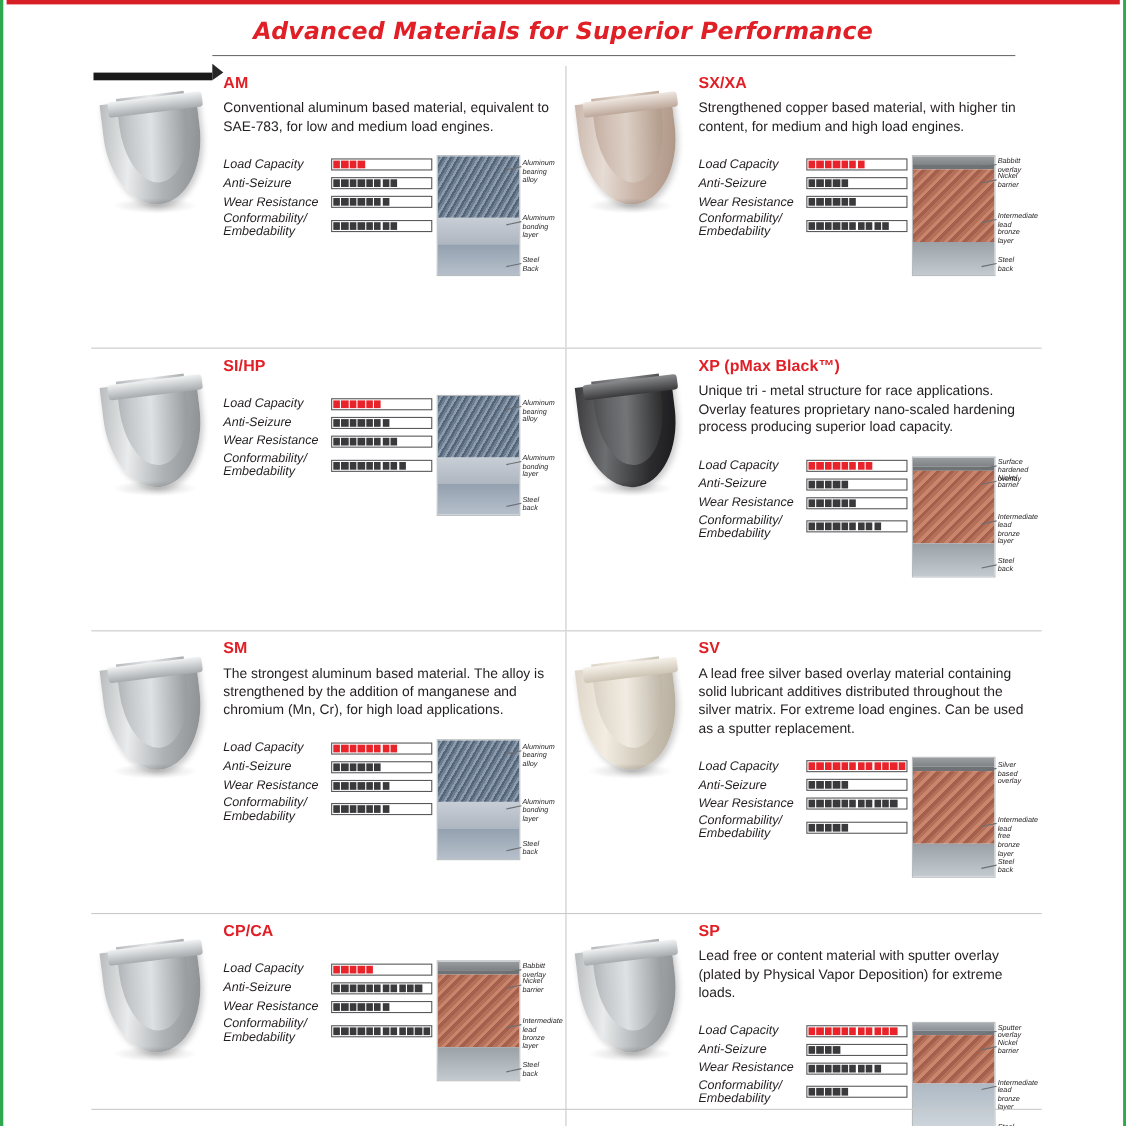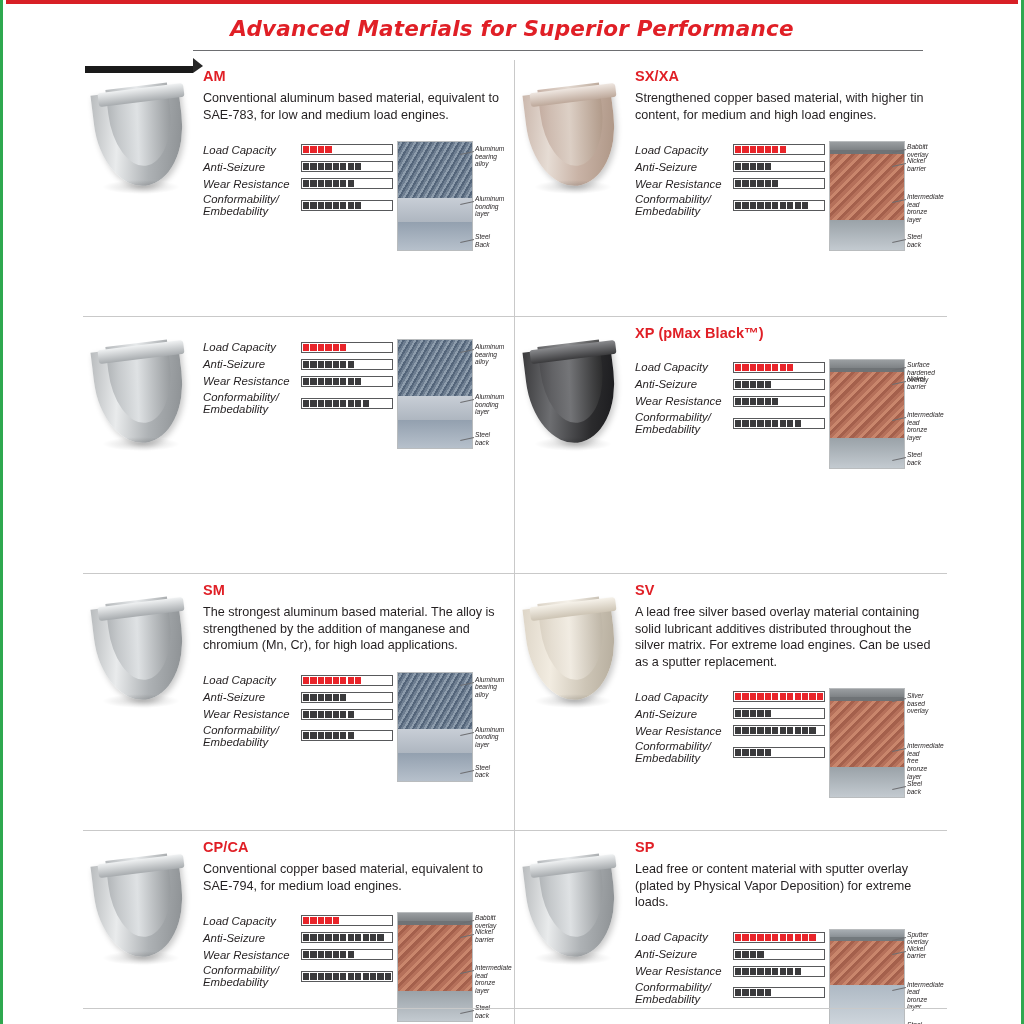--- a/index.html
+++ b/index.html
@@ -458,20 +458,21 @@
           <div class="cell-inner">
             <div class="photo">
               <div class="shell">
                 <div class="body" style="background:linear-gradient(100deg,#b9bcbe 0%,#e9ebec 28%,#aeb2b5 60%,#85898c 100%)"></div>
                 <div class="inner" style="background:linear-gradient(95deg,#a9adb0 0%,#e3e6e8 45%,#8c9093 100%)"></div>
                 <div class="edge" style="background:linear-gradient(180deg,#f0f2f3,#a7abae)"></div>
                 <div class="refl"></div>
               </div>
             </div>
             <div class="content">
+              <div class="mat-name">SI/HP</div>
               <div class="lower">
                 <div class="props">
                   <div class="prop">
                     <span class="label">Load Capacity</span>
                     <span class="meter">
                       <span class="seg on-red"></span>
                       <span class="seg on-red"></span>
                       <span class="seg on-red"></span>
                       <span class="seg on-red"></span>
                       <span class="seg on-red"></span>
@@ -557,20 +558,21 @@
             <div class="photo">
               <div class="shell">
                 <div class="body" style="background:linear-gradient(100deg,#3a3a3c 0%,#6d6e71 30%,#2b2b2d 70%,#17171a 100%)"></div>
                 <div class="inner" style="background:linear-gradient(95deg,#4a4a4d 0%,#7a7b7e 45%,#222 100%)"></div>
                 <div class="edge" style="background:linear-gradient(180deg,#8a8b8e,#3a3a3c)"></div>
                 <div class="refl"></div>
               </div>
             </div>
             <div class="content">
               <div class="mat-name">XP (pMax Black™)</div>
+              <div class="mat-desc">Unique tri - metal structure for race applications. Overlay features proprietary nano-scaled hardening process producing superior load capacity.</div>
               <div class="lower">
                 <div class="props">
                   <div class="prop">
                     <span class="label">Load Capacity</span>
                     <span class="meter">
                       <span class="seg on-red"></span>
                       <span class="seg on-red"></span>
                       <span class="seg on-red"></span>
                       <span class="seg on-red"></span>
                       <span class="seg on-red"></span>
@@ -863,21 +865,20 @@
             <div class="photo">
               <div class="shell">
                 <div class="body" style="background:linear-gradient(100deg,#b9bcbe 0%,#e9ebec 28%,#aeb2b5 60%,#85898c 100%)"></div>
                 <div class="inner" style="background:linear-gradient(95deg,#a9adb0 0%,#e3e6e8 45%,#8c9093 100%)"></div>
                 <div class="edge" style="background:linear-gradient(180deg,#f0f2f3,#a7abae)"></div>
                 <div class="refl"></div>
               </div>
             </div>
             <div class="content">
               <div class="mat-name">CP/CA</div>
-              <div class="mat-desc">Conventional copper based material, equivalent to SAE-794, for medium load engines.</div>
               <div class="lower">
                 <div class="props">
                   <div class="prop">
                     <span class="label">Load Capacity</span>
                     <span class="meter">
                       <span class="seg on-red"></span>
                       <span class="seg on-red"></span>
                       <span class="seg on-red"></span>
                       <span class="seg on-red"></span>
                       <span class="seg on-red"></span>

